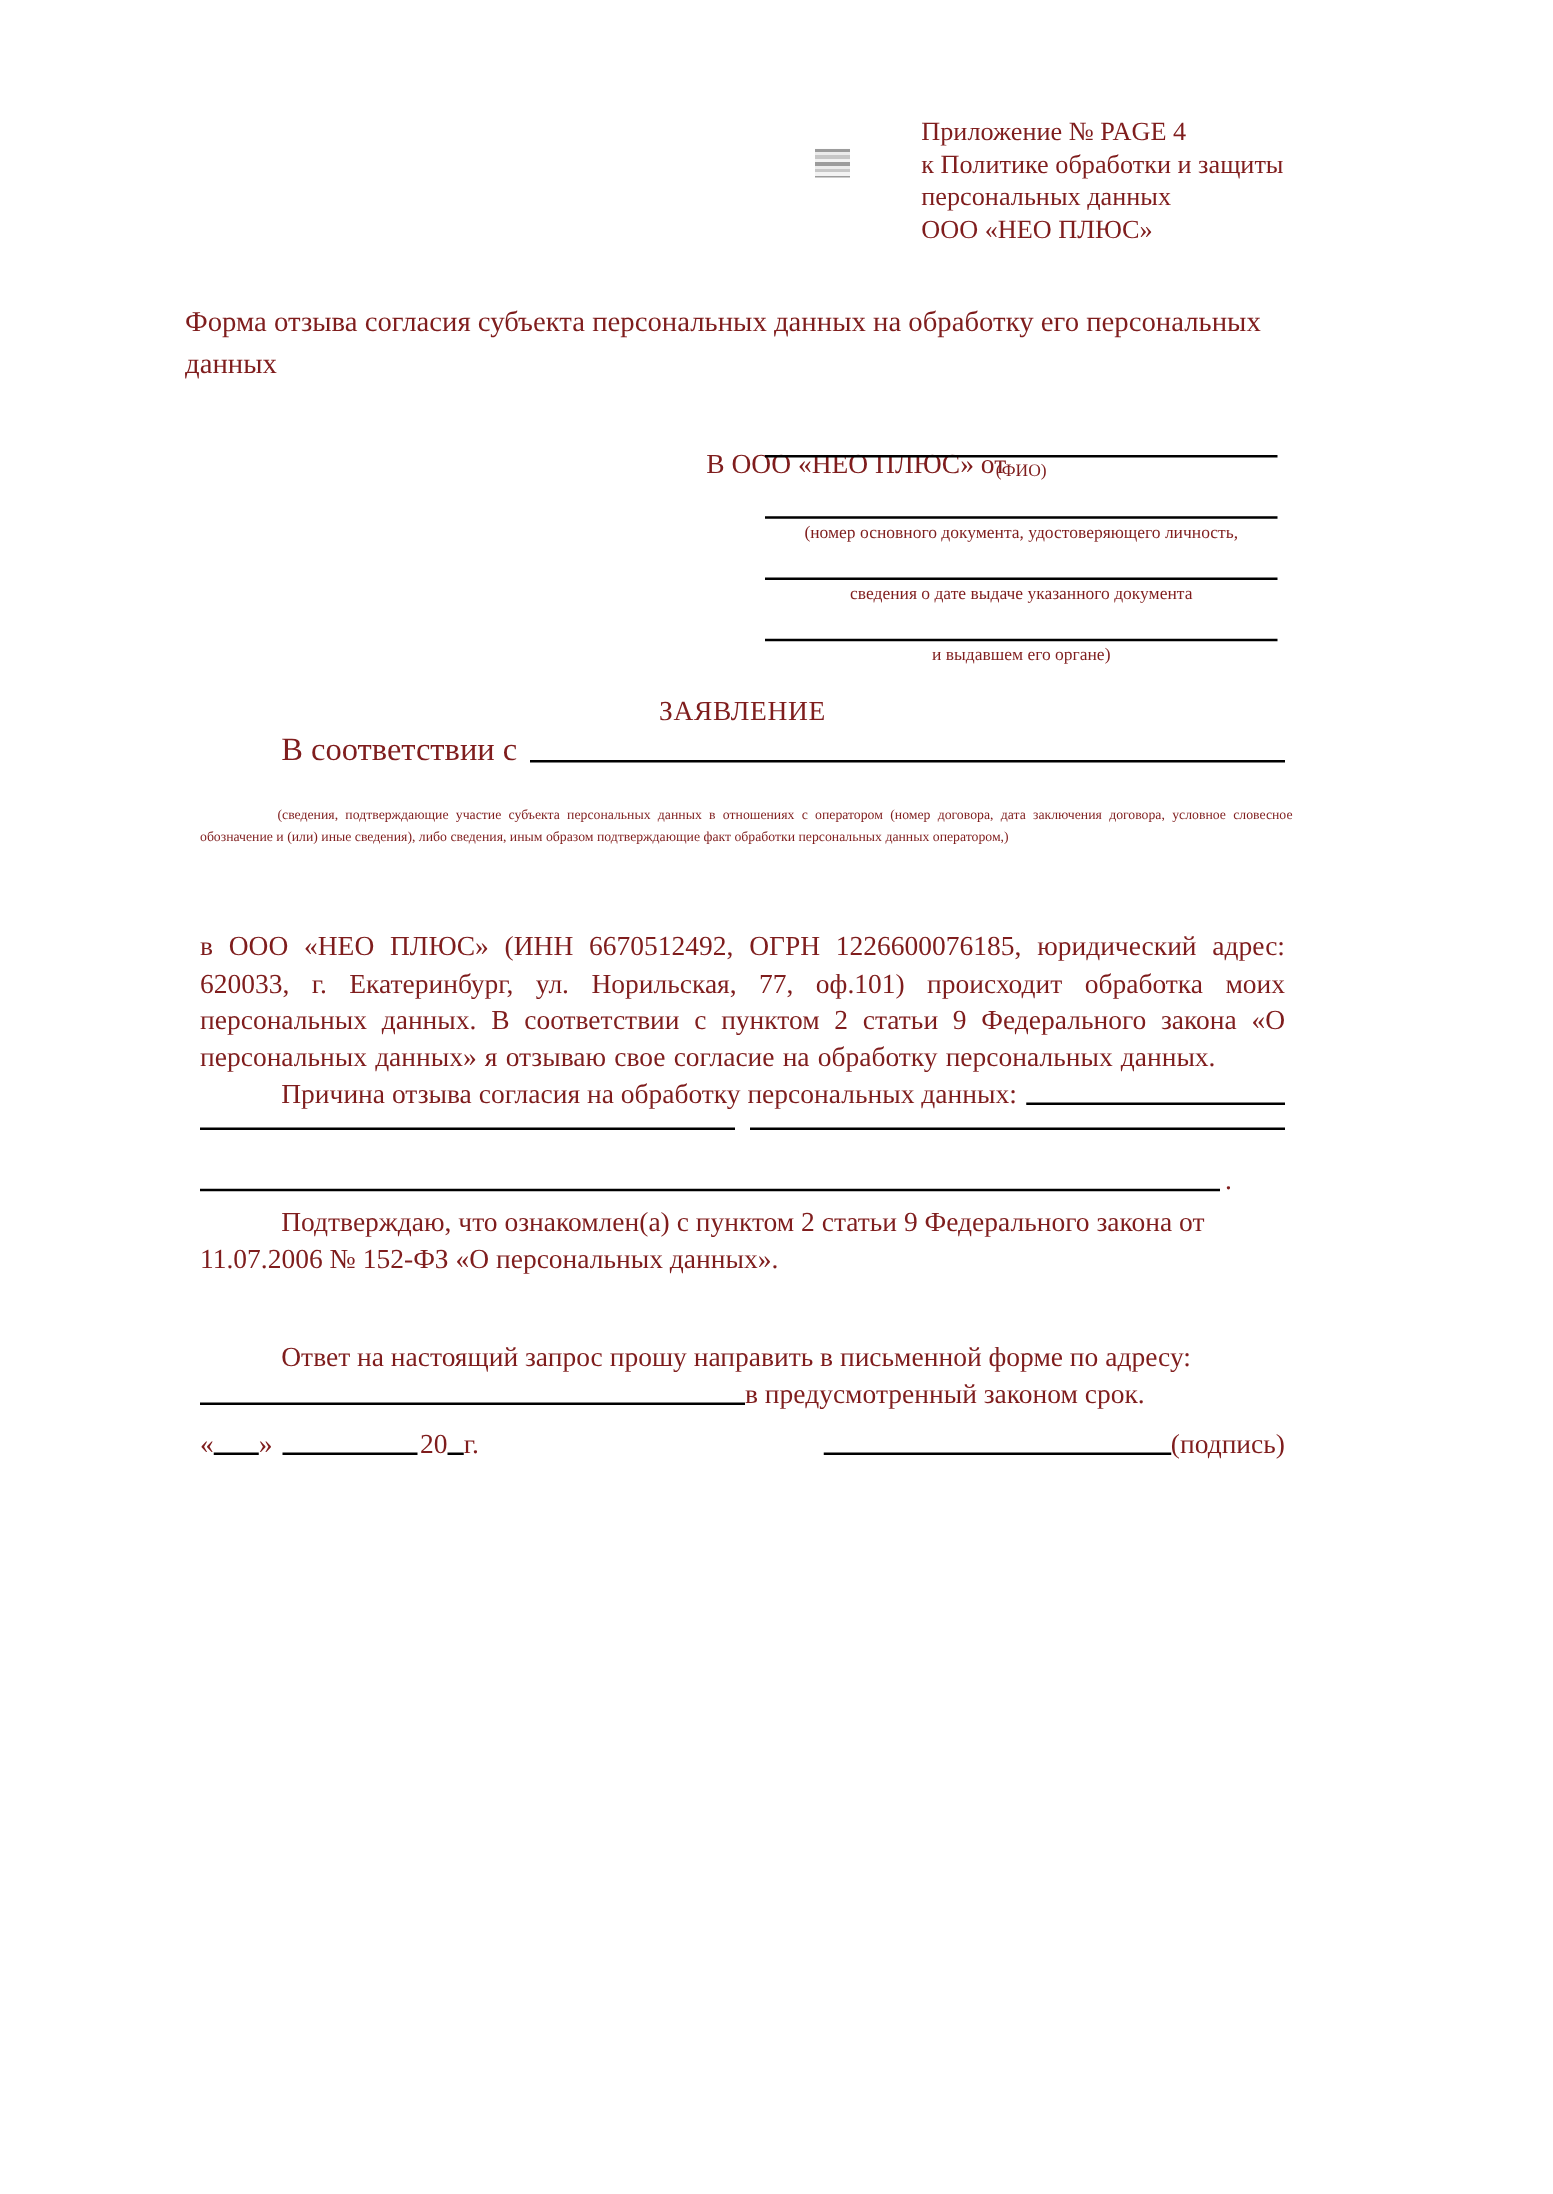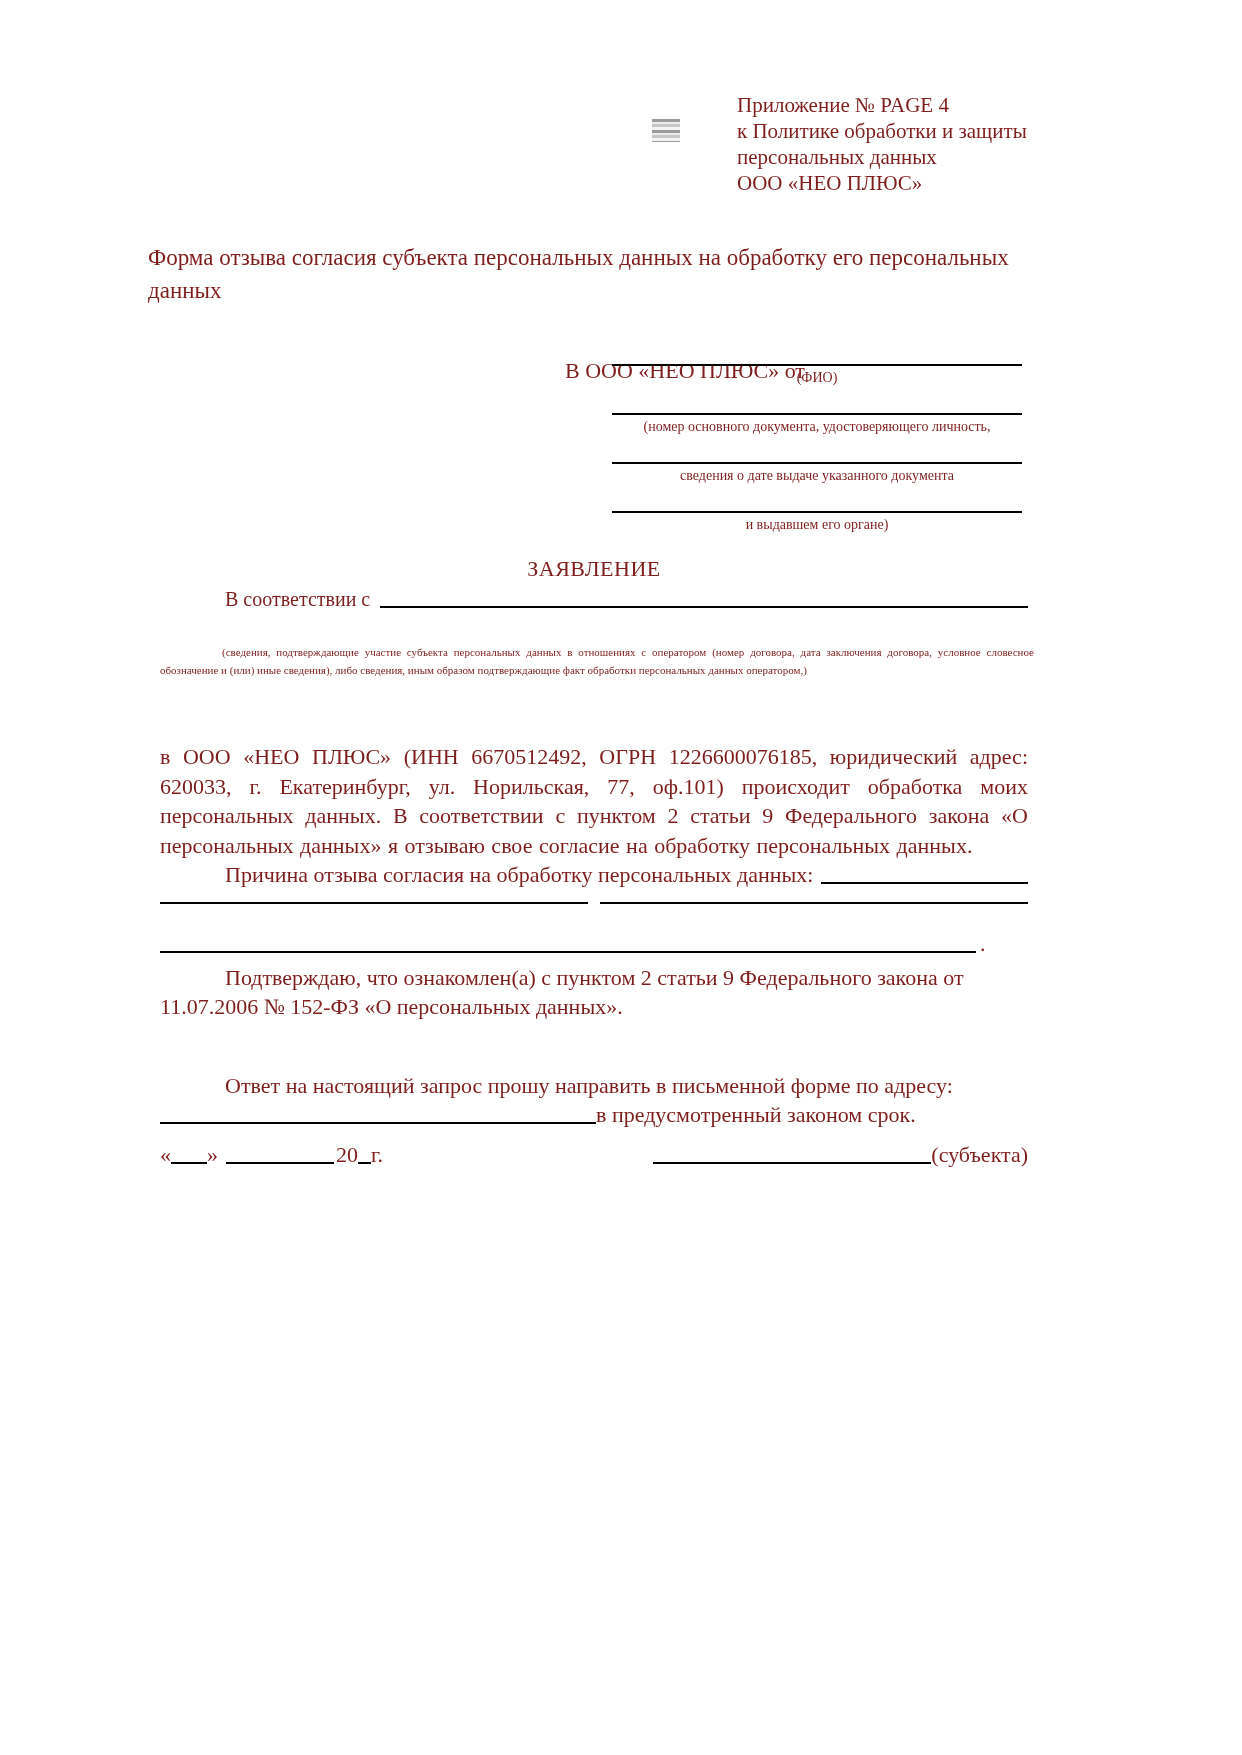--- a/index.html
+++ b/index.html
@@ -41,21 +41,21 @@
 
   .flexrow { display:flex; align-items:baseline; }
   .bl-fill { flex:1 1 auto; height:0; border-bottom:2px solid #000; transform:translateY(2px); }
   .bl {
     display:inline-block; height:0;
     border-bottom:2px solid #000;
     vertical-align:baseline;
     position:relative; top:2px;
   }
 
-  .intro-row { left:160px; top:585px; width:868px; font-size:20px; line-height:29px;text-align:center; }
+  .intro-row { left:160px; top:585px; width:868px; font-size:26px; line-height:29px;text-align:center; }
   .indent { margin-left:65px; white-space:nowrap; }
 
   .fine-print {
     left:160px; top:643px; width:874px;
     font-size:11px; line-height:18px;
     text-align:justify; text-indent:62px;
   }
 
   .body-par {
     left:160px; top:742px; width:868px;
@@ -159,17 +159,17 @@
       <span>«</span>
         <span class="bl day-bl"></span>
         <span>»</span>
         <span class="bl month-bl"></span>
         <span>20</span>
         <span class="bl year-bl"></span>
         <span>г.</span>
     </div>
     <div class="sign-group">
       <span class="bl sign-bl"></span>
-        <span>(субъекта)</span>
+        <span>(подпись)</span>
     </div>
   </div>
 
 </div>
 
 </body></html>

